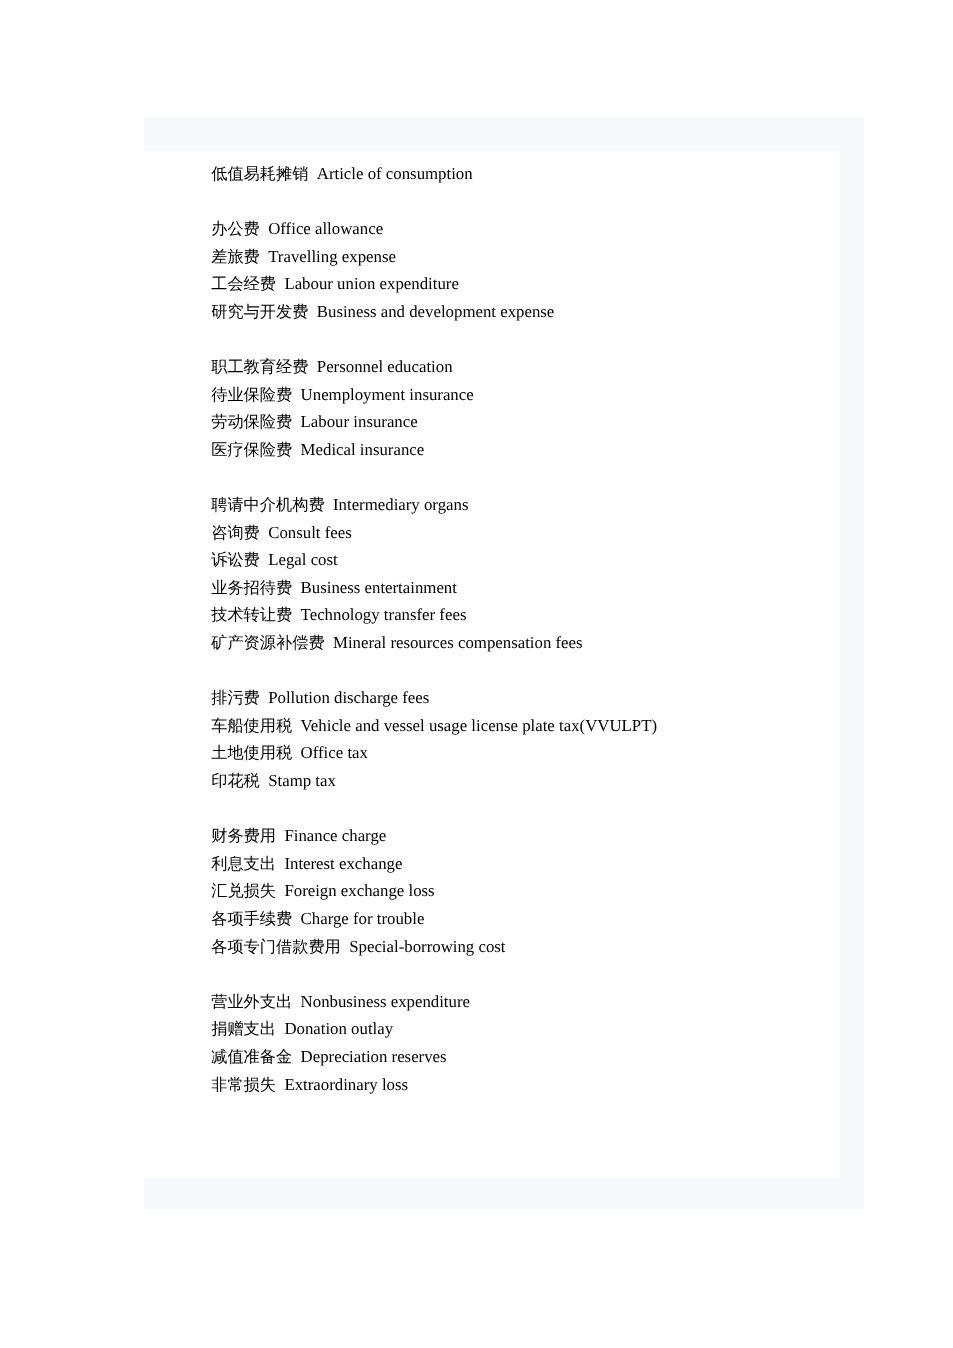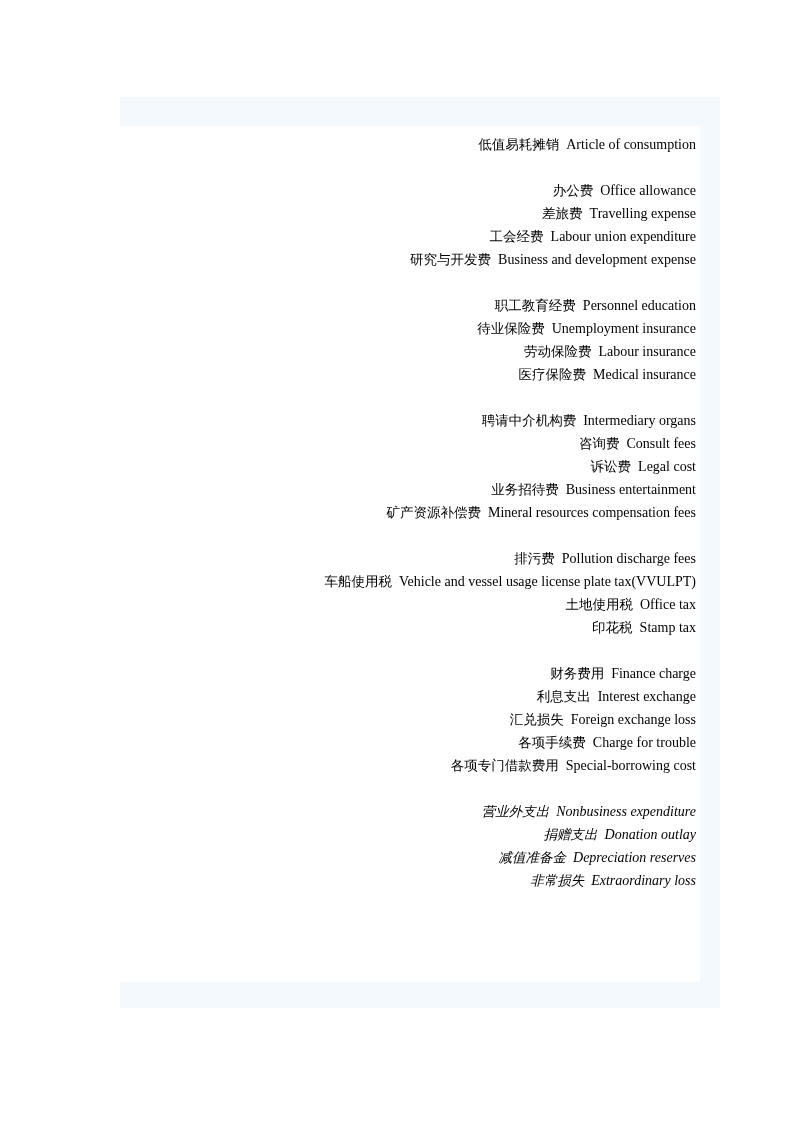--- a/index.html
+++ b/index.html
@@ -34,30 +34,28 @@
     height: 856px;
     background: #ffffff;
   }
 
   
   #glossary {
     position: absolute;
     left: 176px;
     top: 133px;
     width: 520px;
-    text-align: right;
   }
 
   .glossary-group {
     margin: 0 0 23px 0;   
     padding: 0;
   }
   .glossary-group:last-child {
     margin-bottom: 0;
-    font-style: italic;
   }
 
   .glossary-entry {
     height: 23px;
     line-height: 23px;
     white-space: nowrap;
     color: #000000;
     font-size: 13.5px;
   }
 
@@ -94,20 +92,21 @@
       <div class="glossary-entry"><span class="term-cn">职工教育经费</span><span class="term-en">Personnel education</span></div>
       <div class="glossary-entry"><span class="term-cn">待业保险费</span><span class="term-en">Unemployment insurance</span></div>
       <div class="glossary-entry"><span class="term-cn">劳动保险费</span><span class="term-en">Labour insurance</span></div>
       <div class="glossary-entry"><span class="term-cn">医疗保险费</span><span class="term-en">Medical insurance</span></div>
     </div>
     <div class="glossary-group">
       <div class="glossary-entry"><span class="term-cn">聘请中介机构费</span><span class="term-en">Intermediary organs</span></div>
       <div class="glossary-entry"><span class="term-cn">咨询费</span><span class="term-en">Consult fees</span></div>
       <div class="glossary-entry"><span class="term-cn">诉讼费</span><span class="term-en">Legal cost</span></div>
       <div class="glossary-entry"><span class="term-cn">业务招待费</span><span class="term-en">Business entertainment</span></div>
+      <div class="glossary-entry"><span class="term-cn">技术转让费</span><span class="term-en">Technology transfer fees</span></div>
       <div class="glossary-entry"><span class="term-cn">矿产资源补偿费</span><span class="term-en">Mineral resources compensation fees</span></div>
     </div>
     <div class="glossary-group">
       <div class="glossary-entry"><span class="term-cn">排污费</span><span class="term-en">Pollution discharge fees</span></div>
       <div class="glossary-entry"><span class="term-cn">车船使用税</span><span class="term-en">Vehicle and vessel usage license plate tax(VVULPT)</span></div>
       <div class="glossary-entry"><span class="term-cn">土地使用税</span><span class="term-en">Office tax</span></div>
       <div class="glossary-entry"><span class="term-cn">印花税</span><span class="term-en">Stamp tax</span></div>
     </div>
     <div class="glossary-group">
       <div class="glossary-entry"><span class="term-cn">财务费用</span><span class="term-en">Finance charge</span></div>

